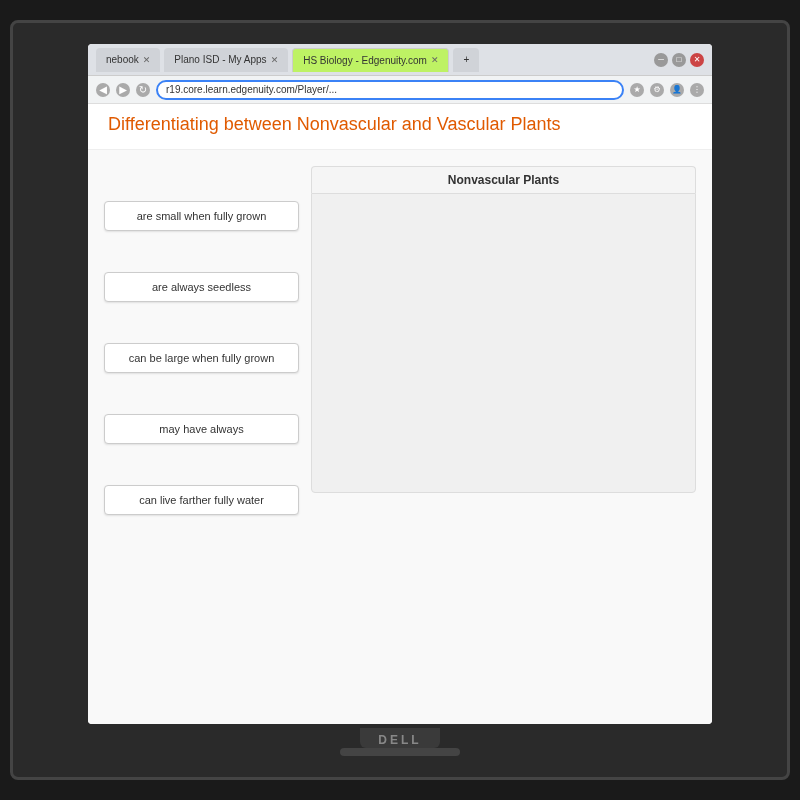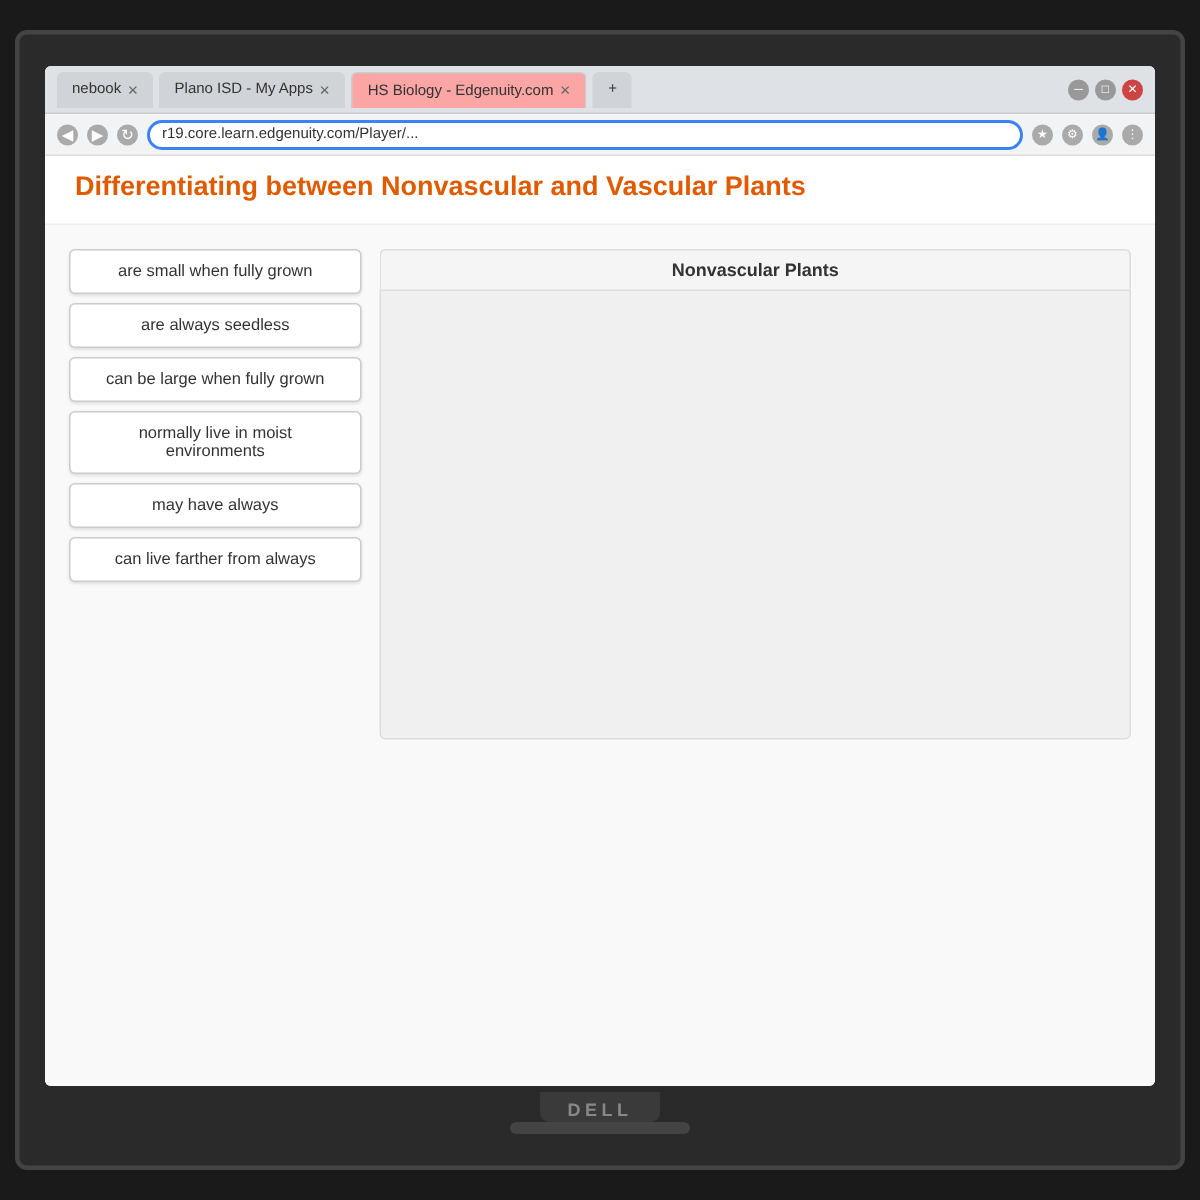--- a/index.html
+++ b/index.html
@@ -22,21 +22,21 @@
       border-radius: 8px;
       border: 3px solid #444;
       display: flex;
       flex-direction: column;
       align-items: center;
       justify-content: center;
       position: relative;
     }
 
     .monitor-screen {
-      width: 740px;
+      width: 624px;
       height: 680px;
       background: #fff;
       border-radius: 4px;
       overflow: hidden;
       display: flex;
       flex-direction: column;
     }
 
     
     .browser-bar {
@@ -44,21 +44,21 @@
       height: 32px;
       display: flex;
       align-items: center;
       padding: 0 8px;
       gap: 4px;
       border-bottom: 1px solid #ccc;
       flex-shrink: 0;
     }
 
     .tab {
-      background: #fca5a5;
+      background: #bef264;
       height: 24px;
       padding: 0 10px;
       font-size: 10px;
       display: flex;
       align-items: center;
       border-radius: 4px 4px 0 0;
       gap: 4px;
       color: #333;
       border: 1px solid #ccc;
       border-bottom: none;
@@ -126,21 +126,21 @@
     }
 
     .page-header {
       background: #fff;
       padding: 10px 20px 8px 20px;
       border-bottom: 1px solid #eee;
     }
 
     .page-title {
       font-size: 18px;
-      font-weight: bold;
+      font-weight: normal;
       color: #e05a00;
       margin-bottom: 6px;
     }
 
     .page-instruction {
       font-size: 12px;
       color: #333;
     }
 
     .activity-area {
@@ -162,20 +162,21 @@
     .drag-item {
       background: #fff;
       border: 1px solid #ccc;
       border-radius: 4px;
       padding: 8px 12px;
       font-size: 11px;
       color: #333;
       text-align: center;
       cursor: grab;
       box-shadow: 0 1px 2px rgba(0,0,0,0.1);
+      margin-top: 35px;
     }
 
     
     .drop-zones {
       display: flex;
       gap: 12px;
       flex: 1;
     }
 
     .drop-zone {
@@ -280,23 +281,22 @@
       <div class="page-header">
         <div class="page-title">Differentiating between Nonvascular and Vascular Plants</div>
       </div>
 
       <div class="activity-area">
 
         <div class="items-column">
           <div class="drag-item">are small when fully grown</div>
           <div class="drag-item">are always seedless</div>
           <div class="drag-item">can be large when fully grown</div>
-          <div class="drag-item">normally live in moist environments</div>
           <div class="drag-item">may have always</div>
-          <div class="drag-item">can live farther from always</div>
+          <div class="drag-item">can live farther fully water</div>
         </div>
 
         <div class="drop-zones">
           <div class="drop-zone">
             <div class="drop-zone-header">Nonvascular Plants</div>
             <div class="drop-zone-body"></div>
           </div>
         </div>
       </div>
     </div>

